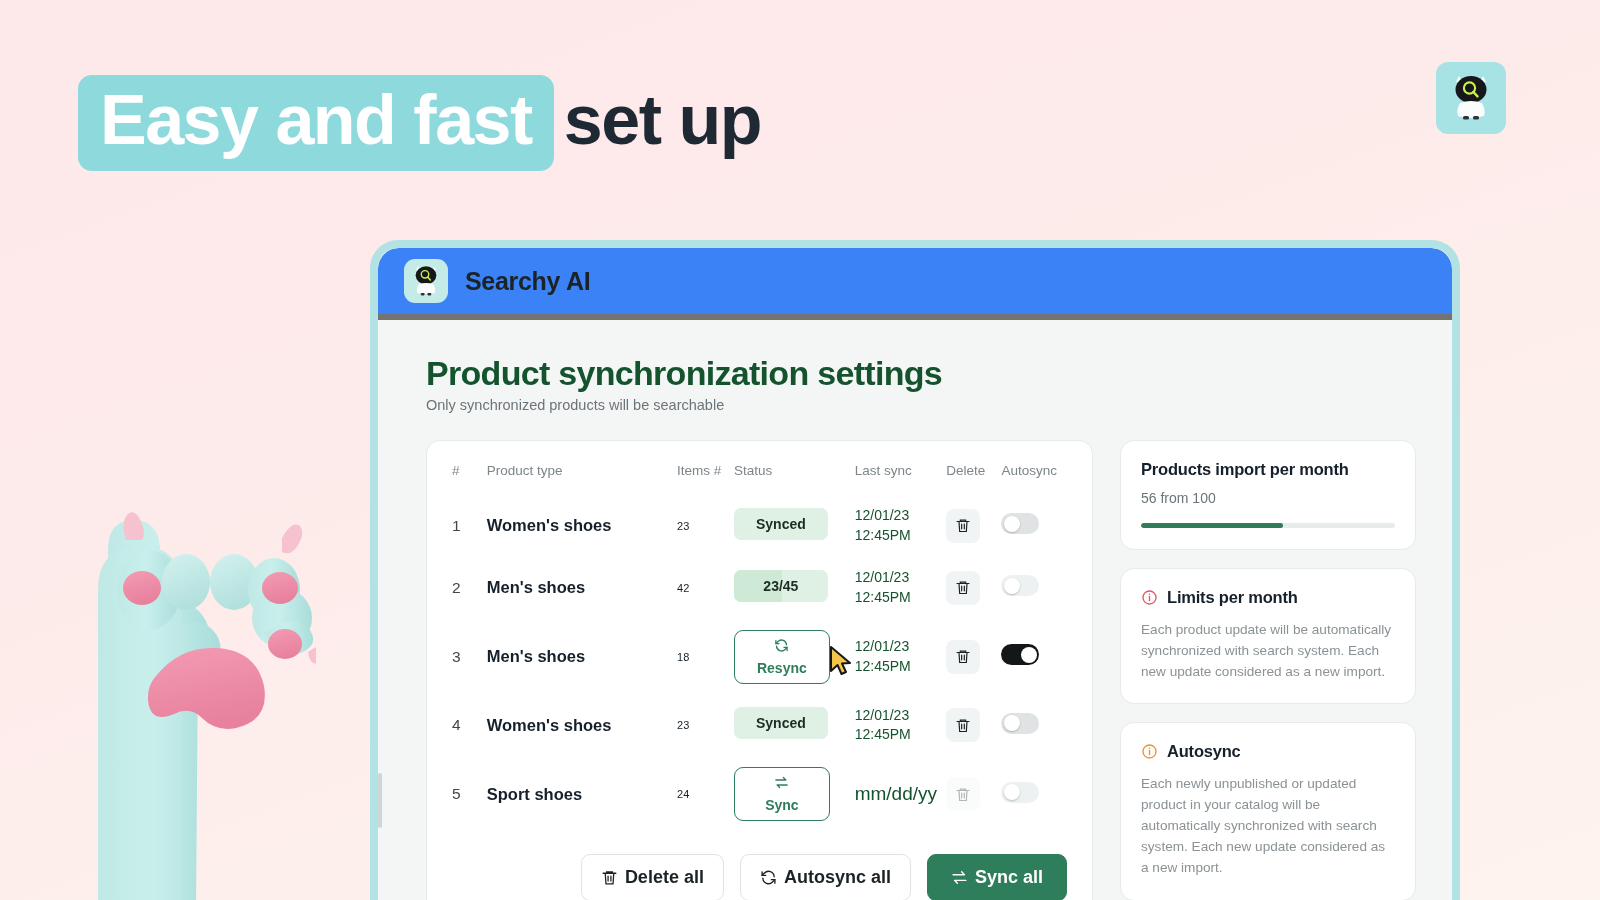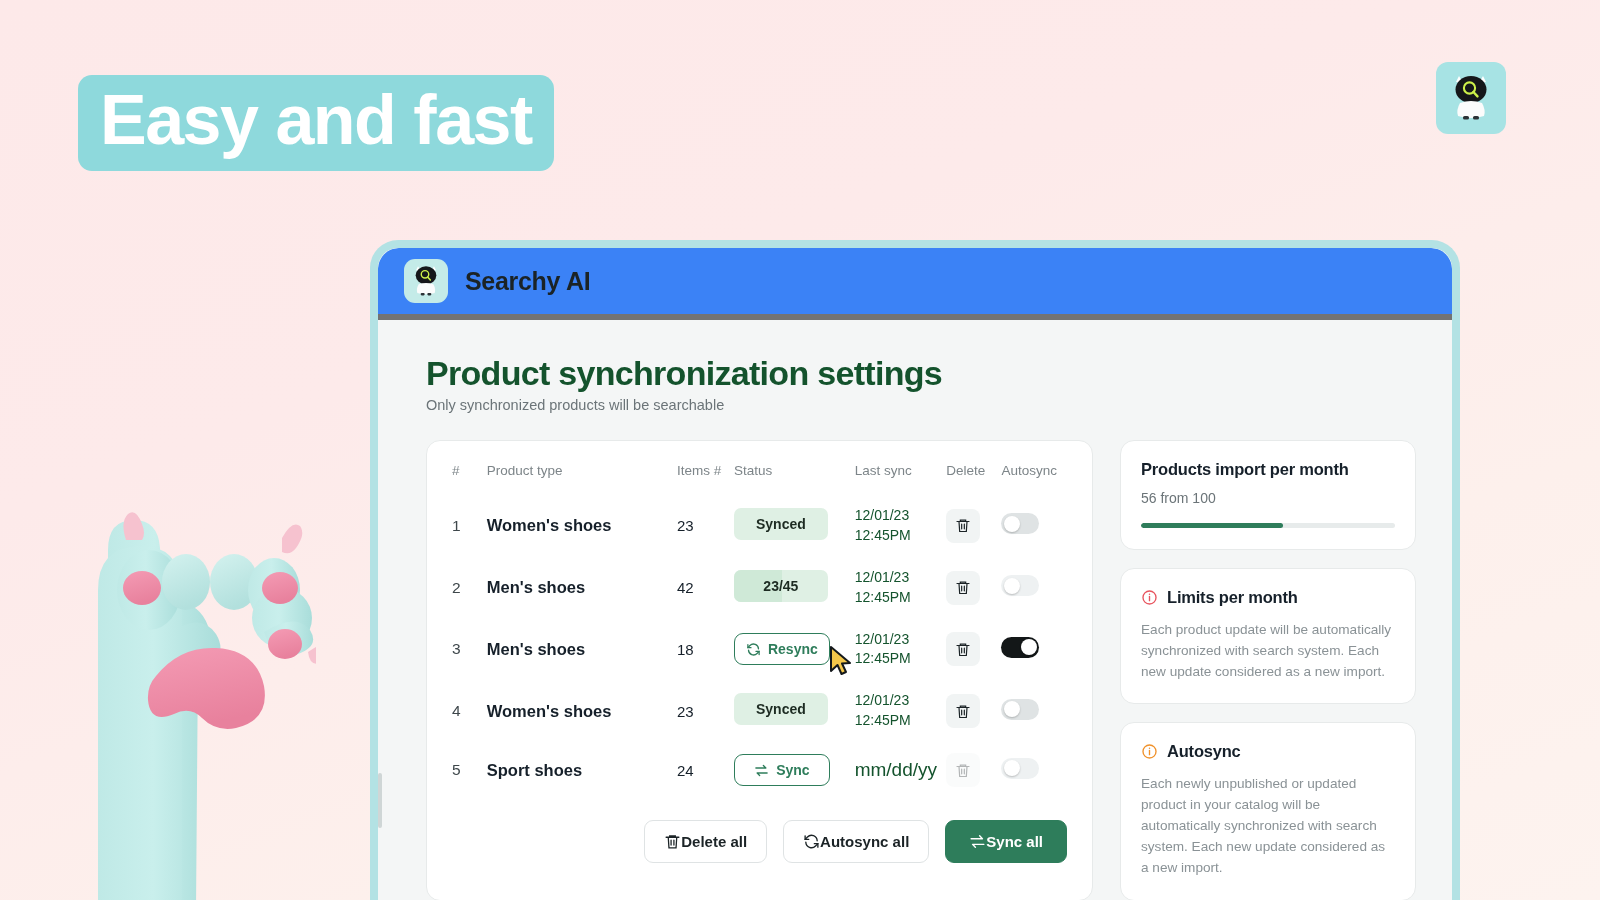--- a/index.html
+++ b/index.html
@@ -137,21 +137,21 @@
     font-size: 16.5px;
     font-weight: 700;
     color: #16202a;
     padding: 11px 0;
     vertical-align: middle;
   }
   .c-num { width: 36px; }
   td.c-num { font-weight: 400; color: #3e474b; font-size: 15.5px; }
   .c-type { width: 196px; }
   .c-items { width: 58px; }
-  td.c-items { font-weight: 400; font-size: 15px; }
+  td.c-items { font-weight: 400; font-size: 11px; }
   .c-status { width: 122px; }
   .c-sync { width: 92px; }
   .c-del { width: 56px; }
   .c-auto { width: 66px; }
 
   .badge {
     display: inline-block;
     min-width: 94px;
     text-align: center;
     padding: 8px 0;
@@ -177,20 +177,21 @@
     min-width: 96px;
     padding: 7px 10px;
     border: 1.6px solid #2e7d5b;
     border-radius: 9px;
     background: #ffffff;
     color: #2e7d5b;
     font-size: 14px;
     font-weight: 600;
     cursor: pointer;
     font-family: inherit;
+    flex-direction: column;
   }
   .btn-sync svg { width: 15px; height: 15px; }
 
   .lastsync { font-size: 14px; font-weight: 400; color: #14532d; line-height: 1.42; }
   .lastsync.ph { color: #14532d; font-weight: 400; font-size: 19px; }
 
   .del-btn {
     width: 34px; height: 34px;
     background: #f1f4f4;
     border: none;
@@ -217,24 +218,24 @@
   }
   .toggle.light { background: #eef1f2; }
   .toggle.on { background: #131718; }
   .toggle.on .knob { left: auto; right: 2.5px; }
 
   .table-actions {
     display: flex; justify-content: flex-end; gap: 16px;
     margin-top: 22px;
   }
   .act {
-    display: inline-flex; align-items: center; gap: 0;
+    display: inline-flex; align-items: center; gap: 7px;
     padding: 12px 19px;
     border-radius: 9px;
-    font-size: 15px;
+    font-size: 18px;
     font-weight: 600;
     cursor: pointer;
     font-family: inherit;
     border: 1px solid #dfe3e4;
     background: #ffffff;
     color: #1b2326;
     justify-content: center;
   }
   .act svg { width: 17px; height: 17px; }
   .act.primary {
@@ -259,20 +260,21 @@
   .info-ico { width: 17px; height: 17px; flex: none; }
 
   
   .cursor { position: absolute; left: 828px; top: 645px; width: 26px; height: 32px; z-index: 40; }
 </style>
 </head>
 <body>
 
 <div class="hero">
   <span class="hero-hl">Easy and fast</span>
+  <span class="hero-rest">set up</span>
 </div>
 
 <div class="robot-badge">
   <svg viewBox="0 0 48 50">
     <path d="M9 9 L12 3 L16 10 Z" fill="#fff"></path>
     <path d="M39 9 L36 3 L32 10 Z" fill="#fff"></path>
     <ellipse cx="24" cy="16.5" rx="15.5" ry="13.5" fill="#15171a"></ellipse>
     <circle cx="22.5" cy="15" r="5.6" fill="none" stroke="#cdf04a" stroke-width="2.1"></circle>
     <line x1="26.4" y1="19" x2="30.5" y2="23.4" stroke="#cdf04a" stroke-width="2.4" stroke-linecap="round"></line>
     <path d="M13 30 q11 -4 22 0 q4 7 2 13 q-13 4 -26 0 q-2 -6 2 -13 Z" fill="#fbfcfc"></path>

